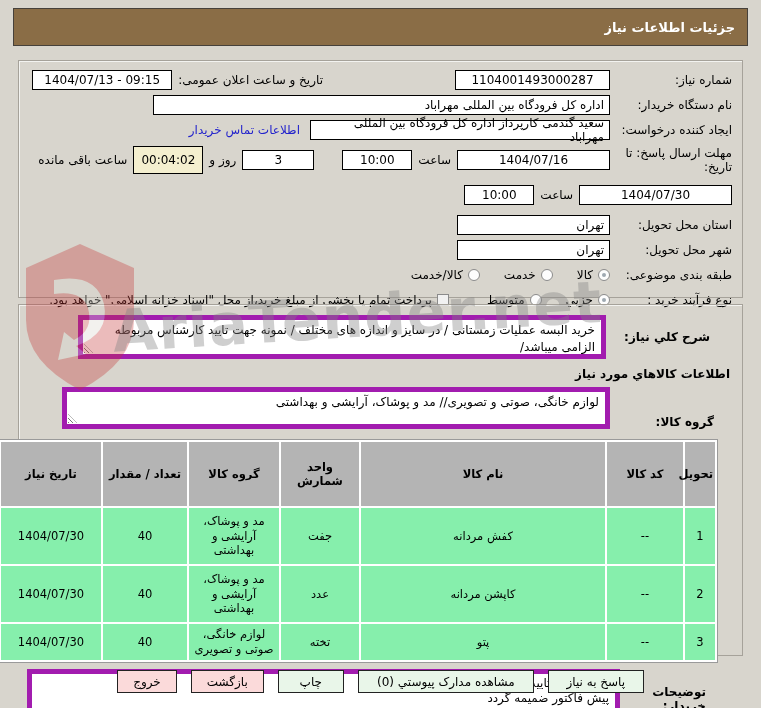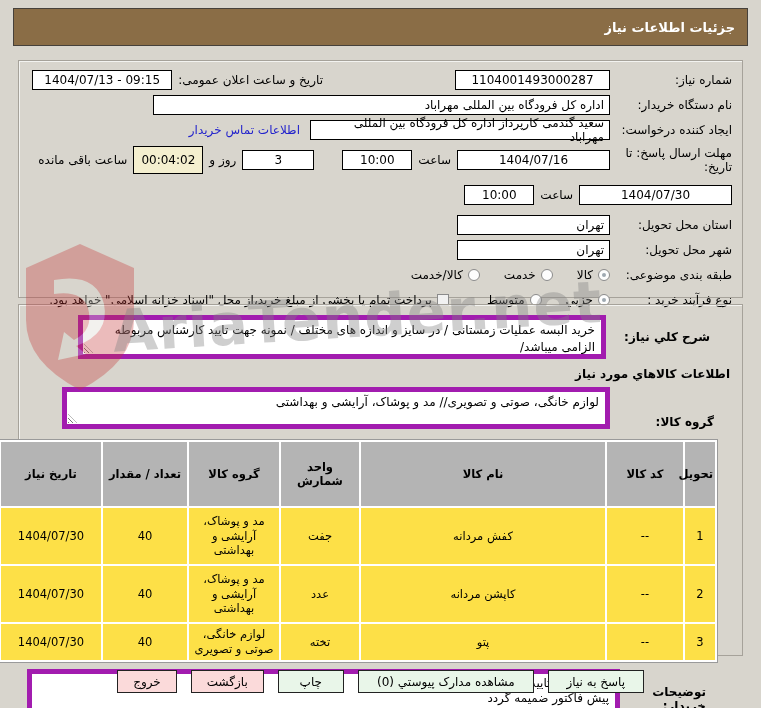--- a/index.html
+++ b/index.html
@@ -63,21 +63,21 @@
   }
   .bold { font-weight: bold; }
   .sec-title { font-weight: bold; margin: 8px 2px 6px 0; }
   
   table.items {
     border-collapse: separate; border-spacing: 2px;
     background: #fff; border: 1px solid #9a9a9a;
     margin: 10px 14px 0 4px; width: 702px; table-layout: fixed;
   }
   table.items th { background: #b4b4b4; font-weight: bold; font-size: 11.5px; padding: 18px 2px; }
-  table.items td { background: #fde047; text-align: center; font-size: 11.5px; padding: 2px 3px; line-height: 1.3; }
+  table.items td { background: #86efac; text-align: center; font-size: 11.5px; padding: 2px 3px; line-height: 1.3; }
   
   .btnrow { position: absolute; top: 670px; right: 0; left: 0;
             display: flex; justify-content: center; gap: 14px; }
   .btn { border: 1px solid #222; height: 23px; display: flex; align-items: center;
          justify-content: center; padding: 0 15px; cursor: pointer; font-size: 12px; }
   .btn.green { background: #e9f6e9; }
   .btn.pink  { background: #fbdada; }
   
   .wm { position: absolute; pointer-events: none; z-index: 6; }
   #wm-text { top: 278px; left: 112px; width: 650px; direction: ltr;

